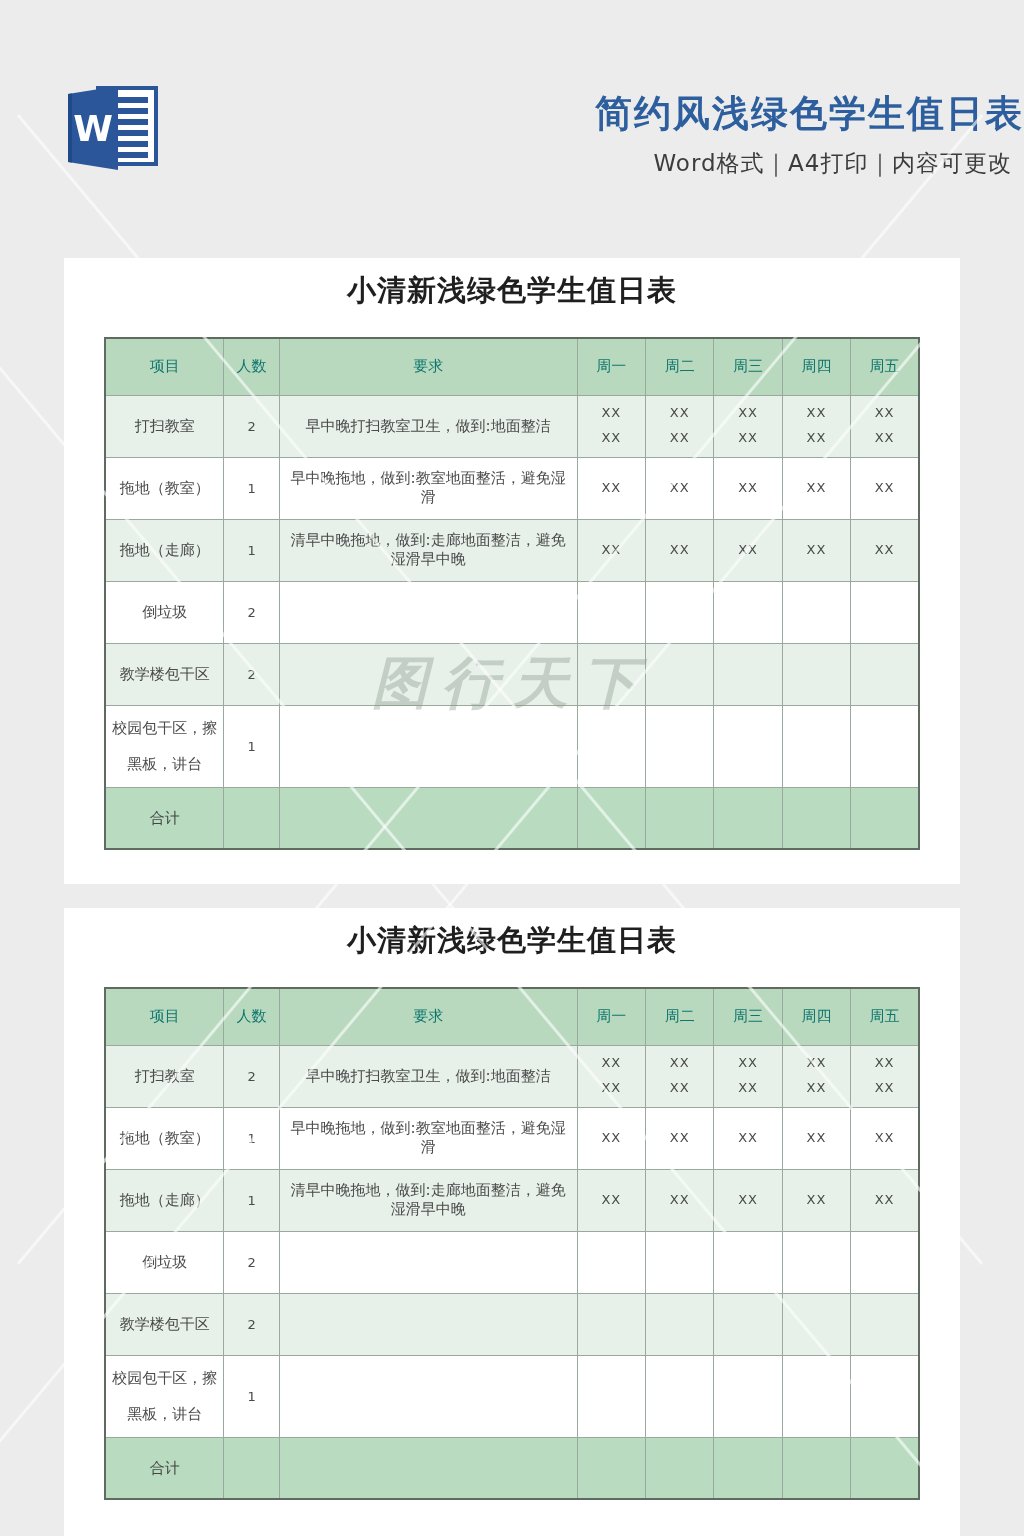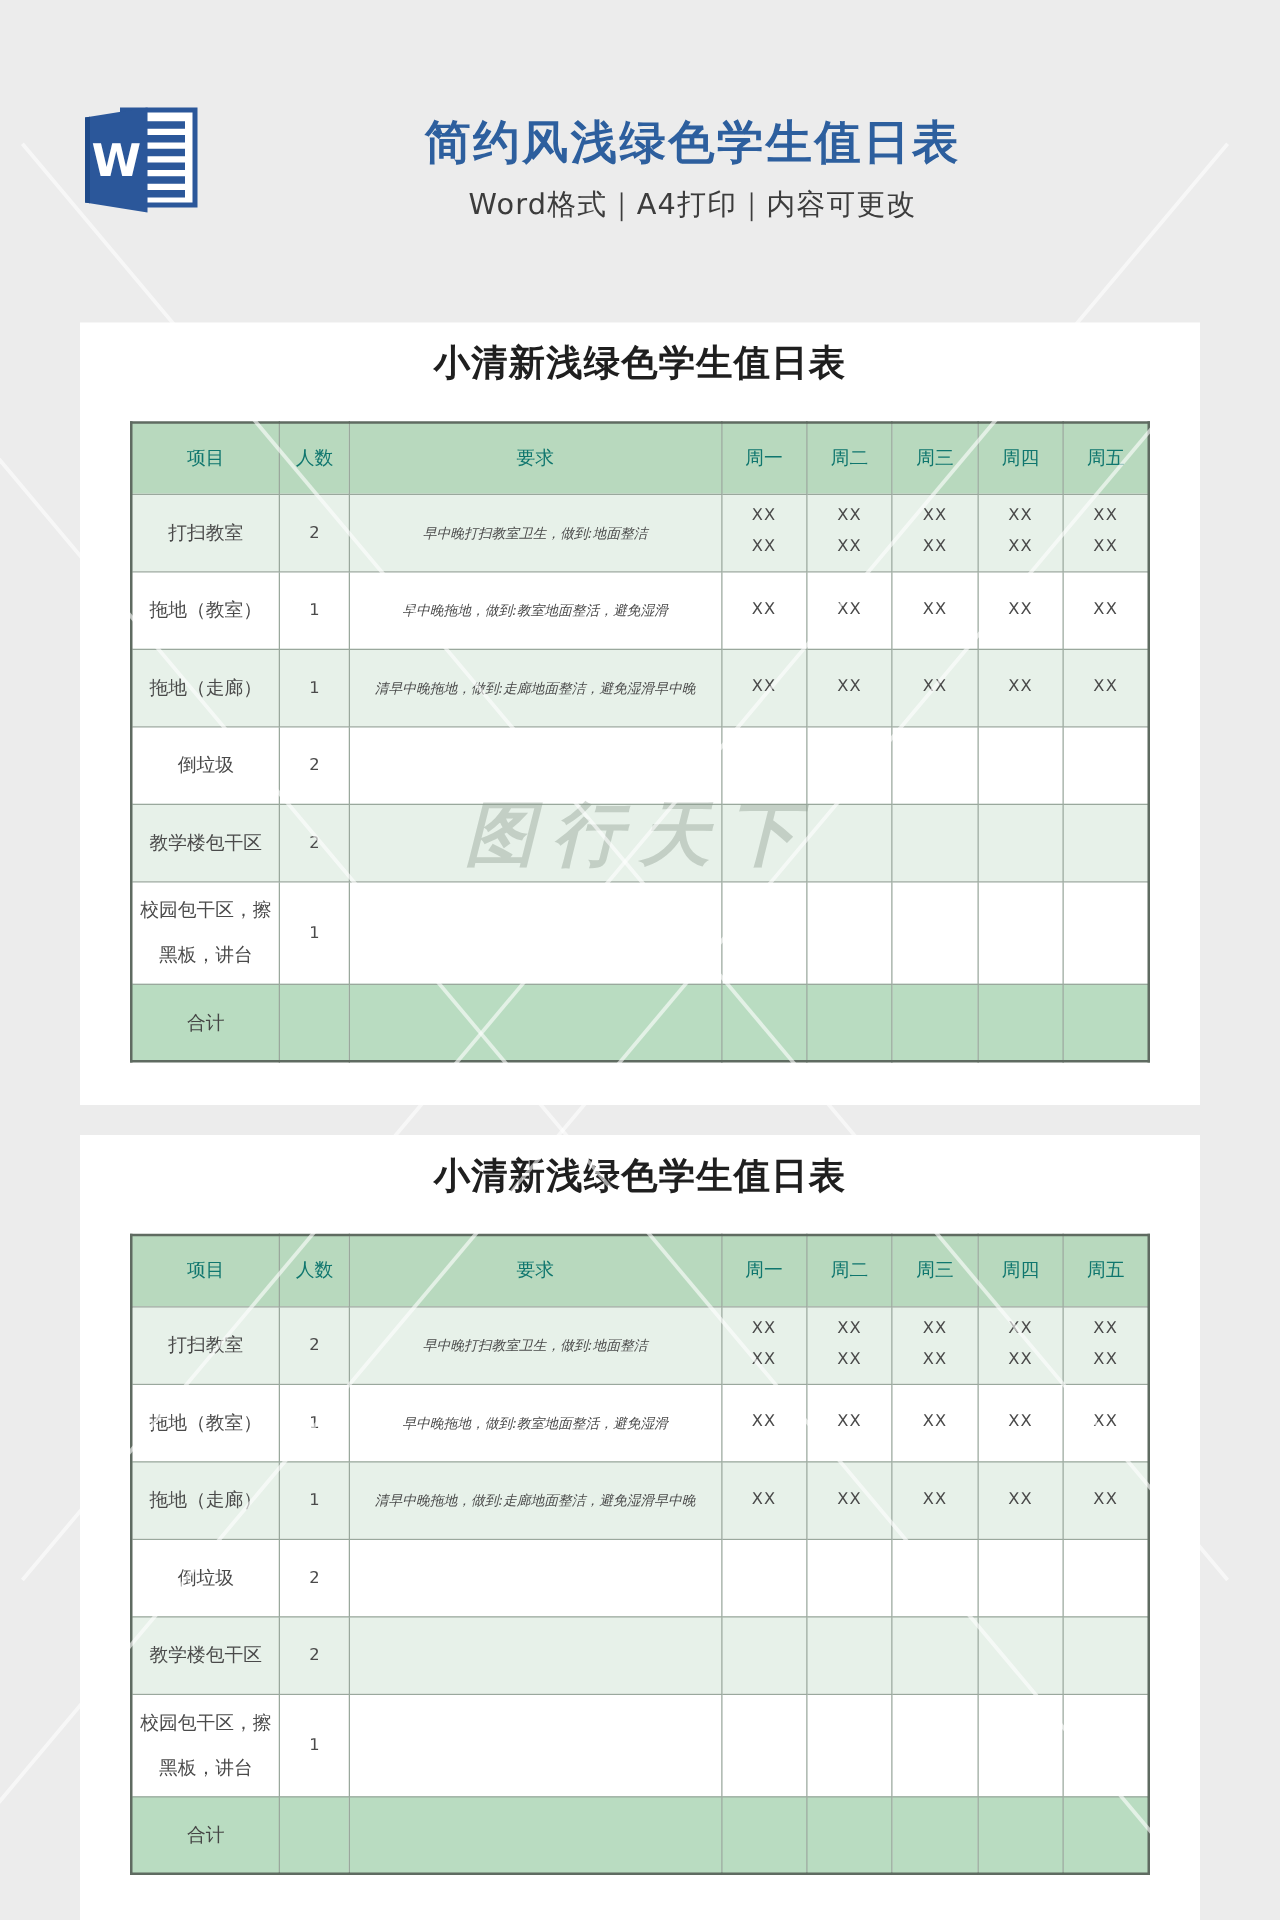--- a/index.html
+++ b/index.html
@@ -21,21 +21,21 @@
   html,body{margin:0;padding:0;}
   body{
     width:1024px;height:1536px;overflow:hidden;position:relative;
     background:var(--page-bg);
     font-family:"DejaVu Sans","Liberation Sans",sans-serif;
   }
 
   
   .doc-header{position:relative;height:258px;}
   .word-icon{position:absolute;left:60px;top:82px;width:104px;height:92px;}
-  .header-text{padding-top:92px;padding-left:84px;text-align:center;}
+  .header-text{padding-top:92px;padding-left:84px;text-align:right;}
   .page-title{
     margin:0;font-size:37px;font-weight:bold;color:var(--accent-blue);
     letter-spacing:2px;line-height:1.2;
   }
   .page-subtitle{
     margin:12px 12px 0;font-size:23px;color:#3c3c3c;letter-spacing:1px;
   }
 
   
   .panel{
@@ -62,28 +62,28 @@
   }
   table.duty thead th{
     height:57px;background:var(--header-green);
     font-size:15px;font-weight:normal;color:#0f766e;
   }
   table.duty tbody tr{height:62px;background:#ffffff;padding-left:46px;}
   table.duty tbody tr.shaded{background:var(--row-green);}
   table.duty tbody tr.tall{height:82px;}
   td.cell-item{font-size:15px;line-height:2.4;color:#444;}
   td.cell-count{font-size:13px;color:var(--text-soft);}
-  td.cell-req{font-size:11px;color:#585858;font-style:italic;}
+  td.cell-req{font-size:15px;color:#585858;}
   td.cell-day{font-size:13px;color:#5f5f5f;white-space:pre-line;line-height:1.9;letter-spacing:1px;}
   tr.total-row{height:42px;}
   tr.total-row td{background:var(--footer-green);font-size:15px;color:#454545;}
 
   
   .wm-text{
-    position:absolute;left:50%;top:372px;transform:translateX(-50%);
+    position:absolute;left:50%;top:388px;transform:translateX(-50%);
     font-family:"DejaVu Serif","Liberation Serif",serif;
     font-size:56px;font-weight:bold;font-style:italic;
     color:rgba(138,152,140,0.38);letter-spacing:14px;white-space:nowrap;
     pointer-events:none;
   }
   .wm-line{
     position:absolute;width:1500px;height:3px;
     background:rgba(255,255,255,0.6);pointer-events:none;
   }
   .wm-a{left:-250px;top:688px;transform:rotate(50deg);}

